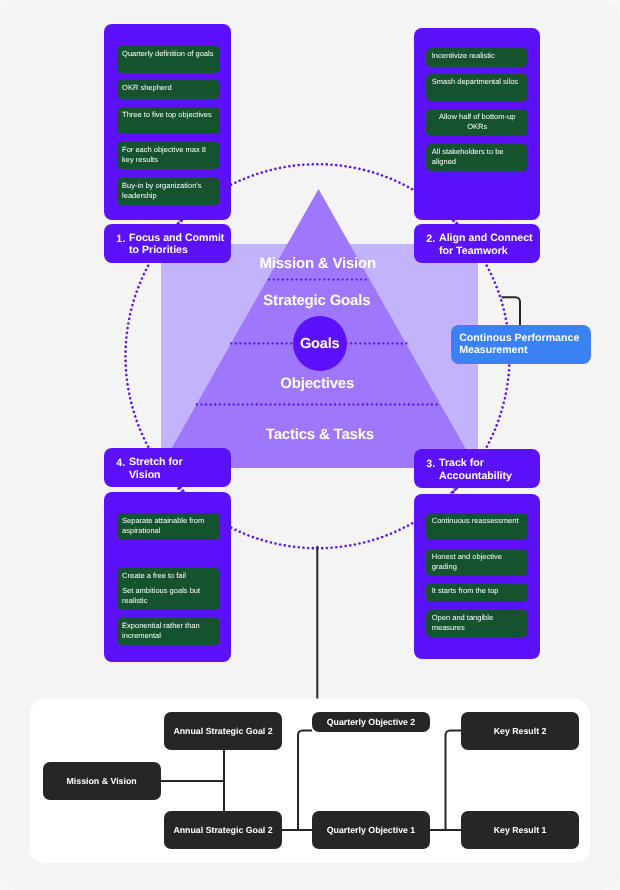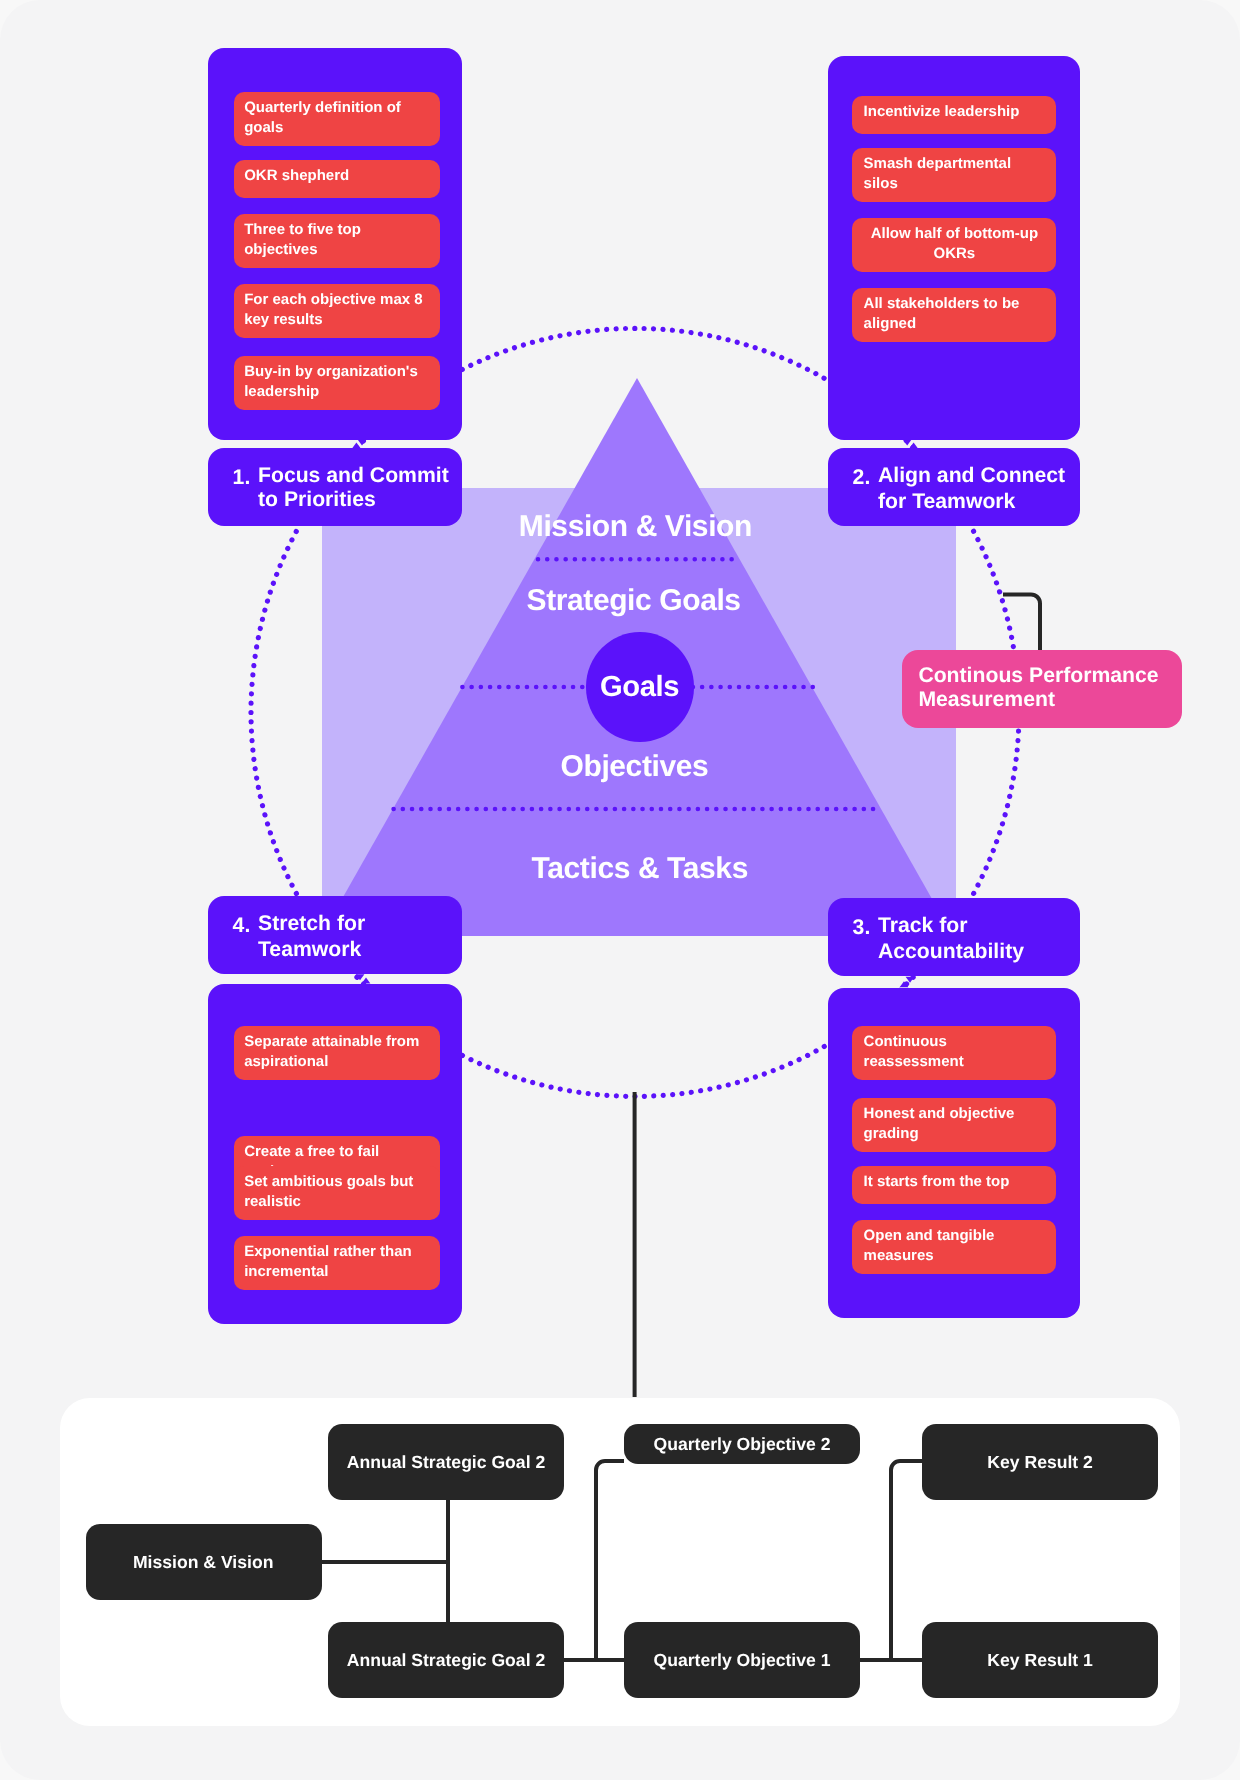--- a/index.html
+++ b/index.html
@@ -13,32 +13,32 @@
   #page { position:relative; width:620px; height:890px; background:#f4f4f5; border-radius:20px; overflow:hidden; }
 
   
   .band { position:absolute; background:#c3b3fb; }
   .pyr-label { position:absolute; color:#fff; font-weight:bold; font-size:15px; letter-spacing:-0.2px; text-align:center; width:400px; left:119px; }
   .okr-circle { position:absolute; width:54.5px; height:55.3px; border-radius:50%; background:#5b12fa;
                 color:#fff; font-weight:bold; font-size:14.6px; display:flex; align-items:center; justify-content:center; letter-spacing:-0.2px;}
 
   
   .panel { position:absolute; background:#5b12fa; border-radius:8px; }
-  .chip  { position:absolute; background:#ef4444; border-radius:5px; color:#fff;
-           font-size:7.5px; font-weight:bold; line-height:10px; letter-spacing:0px;
+  .chip  { position:absolute; background:#14532d; border-radius:5px; color:#fff;
+           font-size:7.5px; font-weight:normal; line-height:10px; letter-spacing:0px;
            padding:3.2px 5.6px; overflow:hidden; }
   .qlabel { position:absolute; background:#5b12fa; border-radius:8px; color:#fff;
             font-weight:bold; font-size:10.6px; line-height:12.2px; }
   .qlabel .inner { position:absolute; left:0; top:1px; width:100%; height:100%;
                    display:flex; align-items:center; }
   .qlabel .num { position:absolute; left:12.3px; top:8.3px; }
   .qlabel .ttl { text-align:left; white-space:pre-line; margin-left:25px; }
 
   
-  .cpm { position:absolute; background:#ec4899; border-radius:8px; color:#fff;
+  .cpm { position:absolute; background:#3b82f6; border-radius:8px; color:#fff;
          font-weight:bold; font-size:10.6px; line-height:12.2px; white-space:pre-line;
          display:flex; align-items:center; padding:0 8.2px; }
 
   
   .card { position:absolute; background:#fff; border-radius:15px; }
   .node { position:absolute; background:#262626; border-radius:7px; color:#fff;
           font-weight:bold; font-size:8.8px; display:flex; align-items:center; justify-content:center;
           text-align:center; }
 
   svg.overlay { position:absolute; left:0; top:0; width:620px; height:890px; pointer-events:none; }
@@ -81,21 +81,21 @@
   <div class="chip" style="left:116.5px; top:177.5px; width:103px; height:27px;"><span>Buy-in by organization's leadership</span></div>
     <div class="qlabel" style="left:104px; top:223.5px; width:127px; height:39px;">
     <div class="inner">
       <span class="num">1.</span>
       <span class="ttl">Focus and Commit
 to Priorities</span>
     </div>
   </div>
 
   <div class="panel" style="left:414px; top:27.5px; width:126px; height:192px;"></div>
-  <div class="chip" style="left:426.2px; top:48.1px; width:102px; height:18.5px;"><span>Incentivize leadership</span></div>
+  <div class="chip" style="left:426.2px; top:48.1px; width:102px; height:18.5px;"><span>Incentivize realistic</span></div>
   <div class="chip" style="left:426.2px; top:74px; width:102px; height:27px;"><span>Smash departmental silos</span></div>
   <div class="chip" style="left:426.2px; top:109px; width:102px; height:27px;text-align:center;"><span>Allow half of bottom-up OKRs</span></div>
   <div class="chip" style="left:426.2px; top:144px; width:102px; height:27px;"><span>All stakeholders to be aligned</span></div>
     <div class="qlabel" style="left:414px; top:224px; width:126px; height:39px;">
     <div class="inner">
       <span class="num">2.</span>
       <span class="ttl">Align and Connect
 for Teamwork</span>
     </div>
   </div>
@@ -110,21 +110,21 @@
   <div class="panel" style="left:414px; top:493.5px; width:126px; height:165.3px;"></div>
   <div class="chip" style="left:426.2px; top:512.7px; width:102px; height:27px;"><span>Continuous reassessment</span></div>
   <div class="chip" style="left:426.2px; top:548.5px; width:102px; height:27px;"><span>Honest and objective grading</span></div>
   <div class="chip" style="left:426.2px; top:583.3px; width:102px; height:18.5px;"><span>It starts from the top</span></div>
   <div class="chip" style="left:426.2px; top:609.5px; width:102px; height:27px;"><span>Open and tangible measures</span></div>
 
     <div class="qlabel" style="left:104px; top:448.1px; width:127px; height:39.1px;">
     <div class="inner">
       <span class="num">4.</span>
       <span class="ttl">Stretch for
-Teamwork</span>
+Vision</span>
     </div>
   </div>
   <div class="panel" style="left:104px; top:491.5px; width:127px; height:170.5px;"></div>
   <div class="chip" style="left:116.5px; top:513px; width:103px; height:27px;"><span>Separate attainable from aspirational</span></div>
   <div class="chip" style="left:116.5px; top:548px; width:103px; height:27px;margin-top:20px;"><span>Create a free to fail environment</span></div>
   <div class="chip" style="left:116.5px; top:583px; width:103px; height:27px;"><span>Set ambitious goals but realistic</span></div>
   <div class="chip" style="left:116.5px; top:618px; width:103px; height:27px;"><span>Exponential rather than incremental</span></div>
 
   <svg class="overlay" viewBox="0 0 620 890">
     <g fill="#5b12fa">

